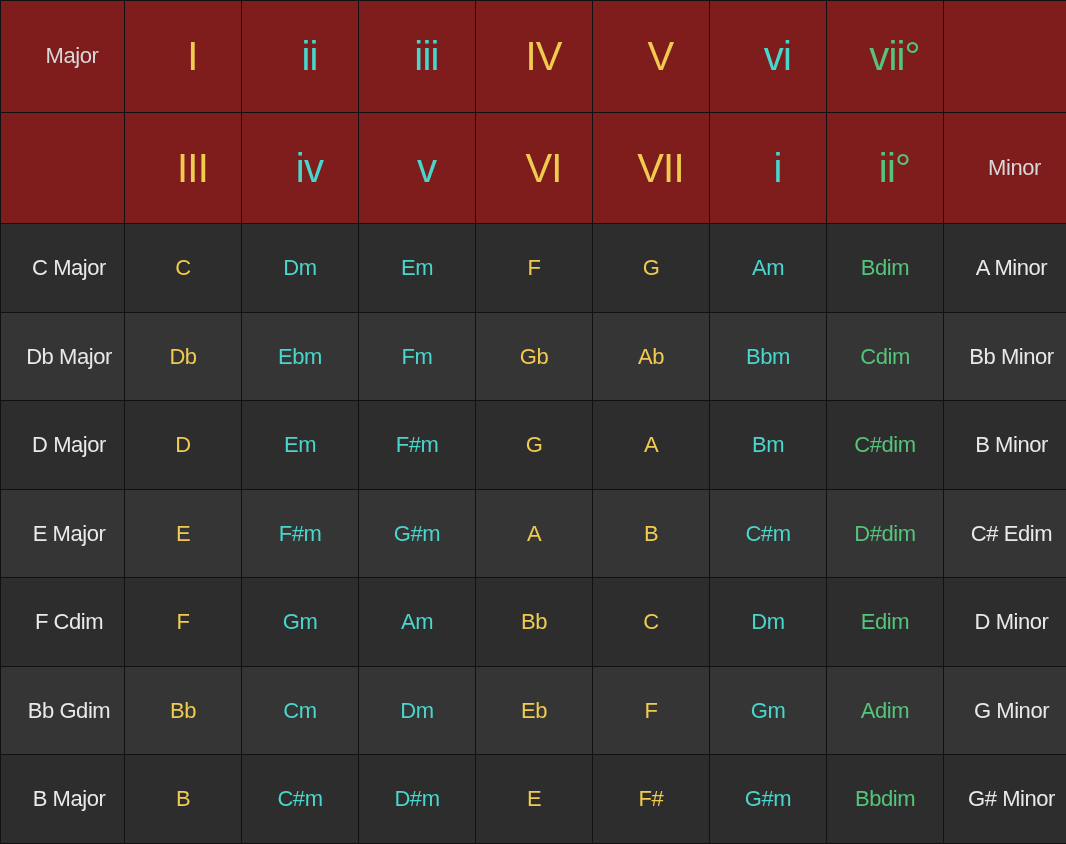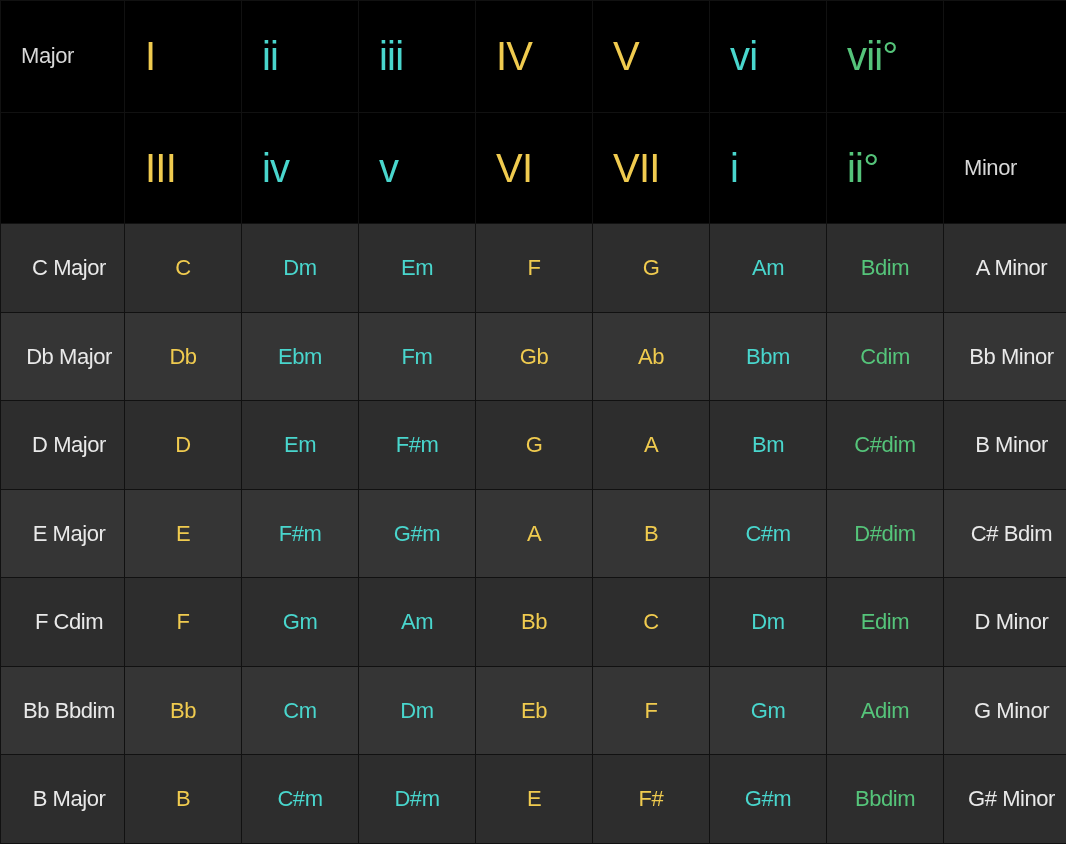--- a/index.html
+++ b/index.html
@@ -24,22 +24,22 @@
   }
   td, th {
     border: 1px solid #111;
     vertical-align: middle;
     font-weight: 400;
     letter-spacing: -0.02em;
   }
   
   tr.header td {
     height: 74px;
-    background: #000000;
-    text-align: left;
+    background: #7f1d1d;
+    text-align: center;
     padding-left: 20px;
   }
   tr.data td {
     height: 58px;
     background: #353535;
     text-align: center;
   }
   
   tr.data:nth-child(odd) td.chord { background: #2d2d2d; }
   tr.data:nth-child(even) td.chord { background: #353535; }
@@ -135,35 +135,35 @@
         </tr>
         <tr class="data">
           <td class="key">E Major</td>
           <td class="chord c-maj">E</td>
           <td class="chord c-min">F#m</td>
           <td class="chord c-min">G#m</td>
           <td class="chord c-maj">A</td>
           <td class="chord c-maj">B</td>
           <td class="chord c-min">C#m</td>
           <td class="chord c-dim">D#dim</td>
-          <td class="key">C# Bdim</td>
+          <td class="key">C# Edim</td>
         </tr>
         <tr class="data">
           <td class="key">F Cdim</td>
           <td class="chord c-maj">F</td>
           <td class="chord c-min">Gm</td>
           <td class="chord c-min">Am</td>
           <td class="chord c-maj">Bb</td>
           <td class="chord c-maj">C</td>
           <td class="chord c-min">Dm</td>
           <td class="chord c-dim">Edim</td>
           <td class="key">D Minor</td>
         </tr>
         <tr class="data">
-          <td class="key">Bb Bbdim</td>
+          <td class="key">Bb Gdim</td>
           <td class="chord c-maj">Bb</td>
           <td class="chord c-min">Cm</td>
           <td class="chord c-min">Dm</td>
           <td class="chord c-maj">Eb</td>
           <td class="chord c-maj">F</td>
           <td class="chord c-min">Gm</td>
           <td class="chord c-dim">Adim</td>
           <td class="key">G Minor</td>
         </tr>
         <tr class="data">

